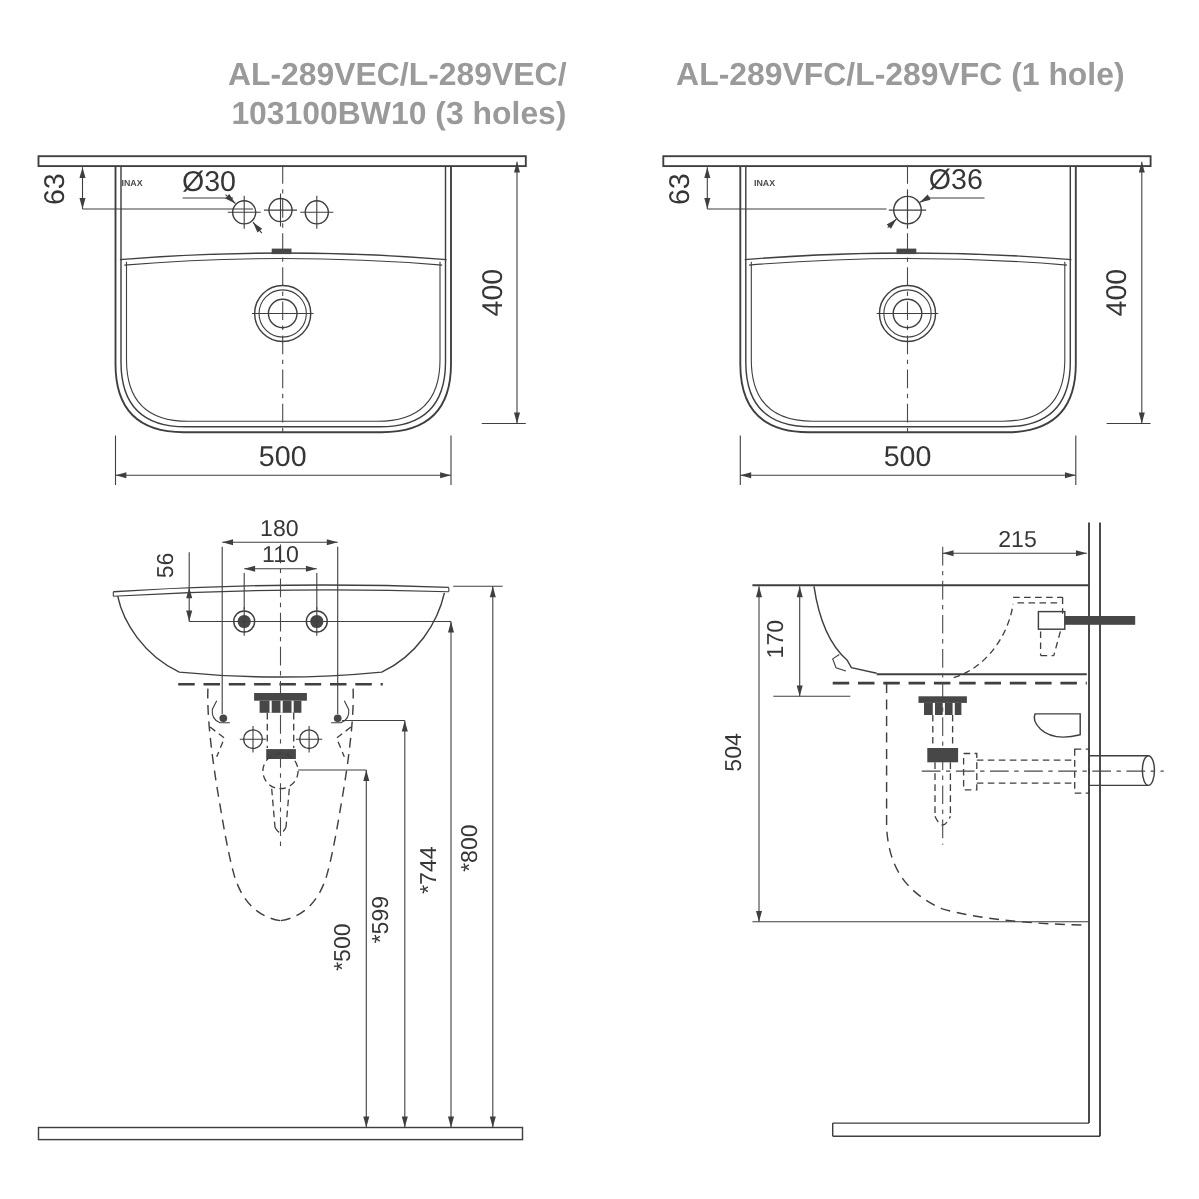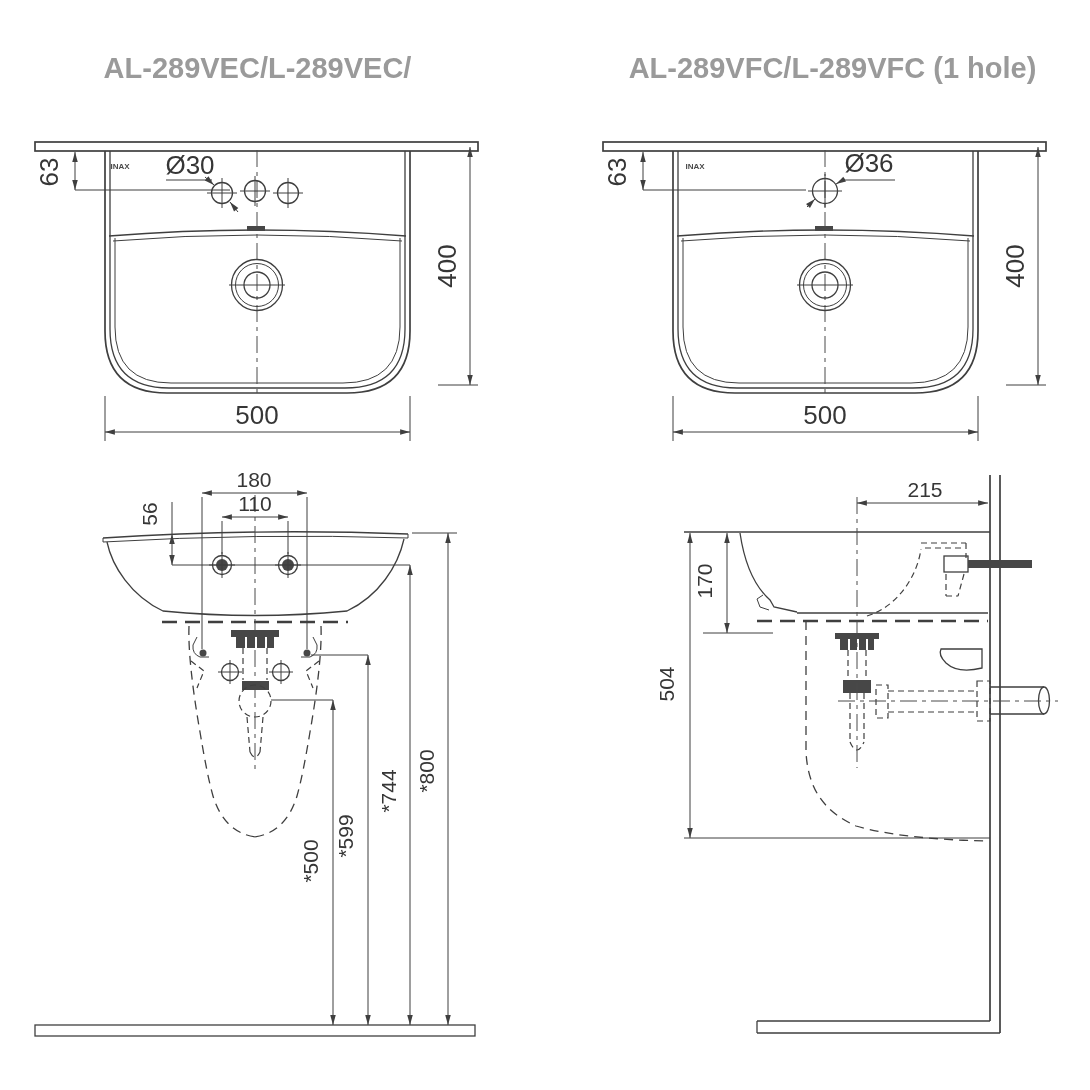--- a/index.html
+++ b/index.html
@@ -1,41 +1,42 @@
 <!DOCTYPE html>
 <html><head>
 <meta charset="utf-8">
 <style>
   html,body{margin:0;padding:0;background:#ffffff;}
   .canvas{position:relative;width:1090px;height:1090px;background:#ffffff;overflow:hidden;
           font-family:"Liberation Sans",sans-serif;}
   .title{position:absolute;top:50px;width:515px;text-align:center;
          font-size:29px;font-weight:bold;color:#9a9a9a;line-height:1.25;}
-  .title-left{left:0;}
-  .title-right{left:575px;}
+  .title-left{left:0;text-align:right;}
+  .title-right{left:561px;}
   svg{position:absolute;left:0;top:0;}
   .s{stroke:#3f3f3f;fill:none;stroke-width:1.3;}
   .s2{stroke:#3f3f3f;fill:none;stroke-width:1.7;}
   .thin{stroke:#3f3f3f;fill:none;stroke-width:1;}
   .dash{stroke:#3f3f3f;fill:none;stroke-width:1.3;stroke-dasharray:9 6;}
   .dashsm{stroke:#3f3f3f;fill:none;stroke-width:1.2;stroke-dasharray:6 4;}
   .dashb{stroke:#3f3f3f;fill:none;stroke-width:2.4;stroke-dasharray:15 8;}
   .cl{stroke:#4a4a4a;fill:none;stroke-width:1;stroke-dasharray:17 5 4 5;}
   .dk{fill:#474747;stroke:none;}
   .dim{font-family:"Liberation Sans",sans-serif;font-size:21px;fill:#363636;text-anchor:middle;}
   .dimL{font-size:26px;}
   .logo{font-family:"Liberation Sans",sans-serif;font-size:8px;font-weight:bold;fill:#4a4a4a;text-anchor:middle;}
 </style>
 </head>
 <body>
 
 <div class="canvas">
 
   <div class="title title-left">
     <div>AL-289VEC/L-289VEC/</div>
+    <div>103100BW10 (3 holes)</div>
   </div>
   <div class="title title-right">
     <div>AL-289VFC/L-289VFC (1 hole)</div>
   </div>
 
   <svg width="1090" height="1090" viewBox="0 0 1090 1090">
     <defs>
       <marker id="ar" viewBox="0 0 10 6" refX="9.5" refY="3" markerWidth="11" markerHeight="6.6" orient="auto-start-reverse">
         <path d="M0.5,0.5 L9.5,3 L0.5,5.5 Z" fill="#3f3f3f"></path>
       </marker>

